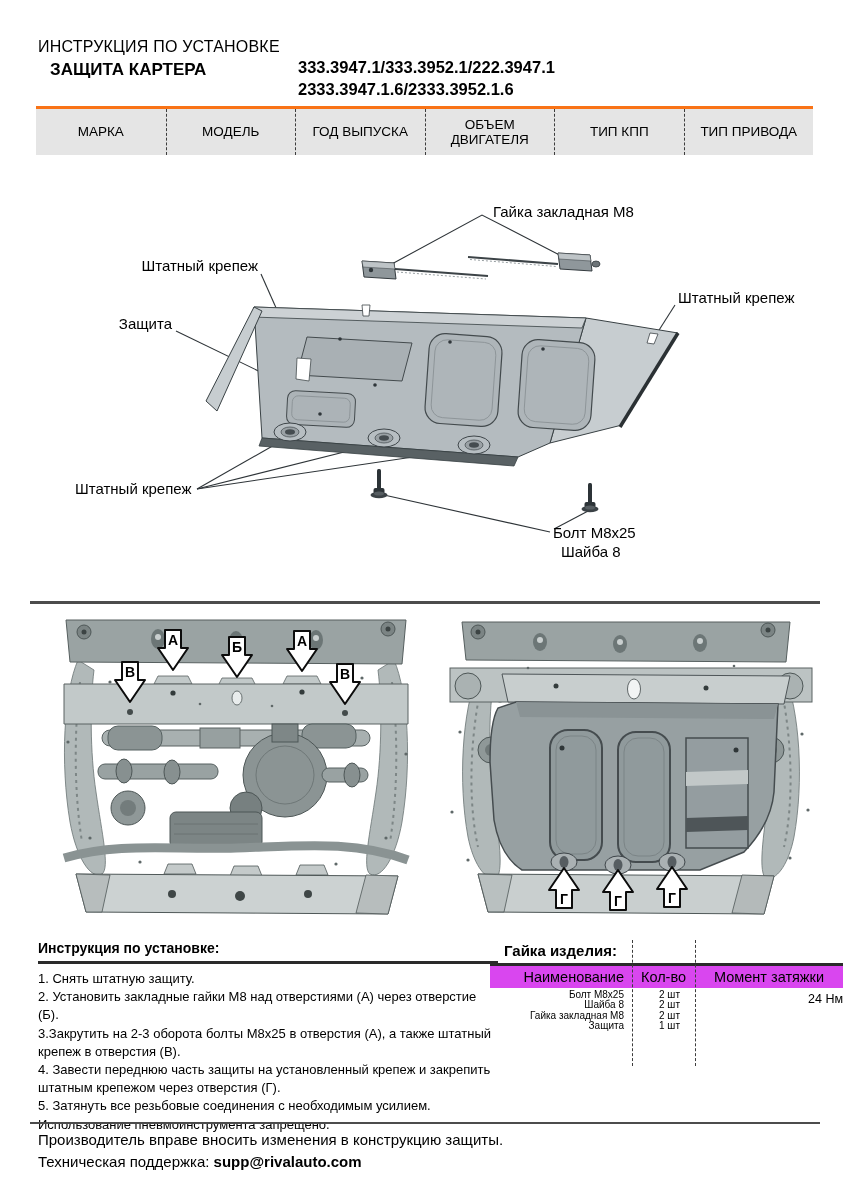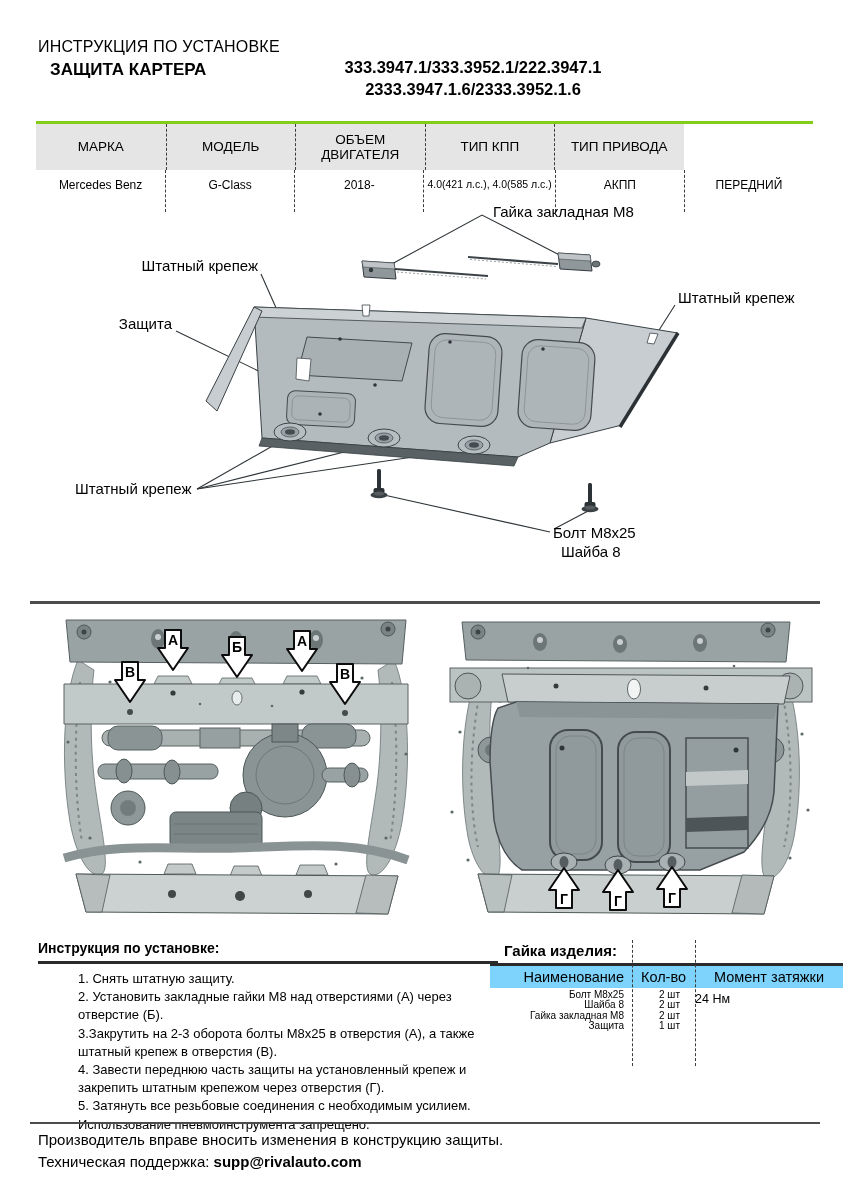--- a/index.html
+++ b/index.html
@@ -2,51 +2,51 @@
 <html><head>
 <meta charset="utf-8">
 <style>
   html,body{margin:0;padding:0;background:#888;}
   .page{position:relative;width:849px;height:1200px;background:#ffffff;margin:0 auto;
         font-family:"Liberation Sans","DejaVu Sans",sans-serif;color:#000;overflow:hidden;padding-left:22px;}
   .abs{position:absolute;}
   
   .hline1{left:38px;top:38px;font-size:16px;letter-spacing:0.2px;}
   .hproduct{left:38px;top:60px;font-size:17px;font-weight:bold;margin-left:12px;}
-  .hcodes{left:314px;top:56px;width:318px;text-align:center;font-size:16.5px;font-weight:bold;line-height:22px;}
-  
-  .spec{left:36px;top:121px;width:777px;border-top:3px solid #84cc16;}
+  .hcodes{left:298px;top:56px;width:318px;font-size:16.5px;font-weight:bold;line-height:22px;}
+  
+  .spec{left:36px;top:106px;width:777px;border-top:3px solid #f97316;}
   .spec-row{display:grid;grid-template-columns:repeat(6,1fr);}
   .spec-cell{display:flex;align-items:center;justify-content:center;text-align:center;
              border-left:1px dashed #3c3c3c;padding:2px 3px;}
   .spec-cell:first-child{border-left:none;}
   .spec-head .spec-cell{background:#e5e5e5;min-height:42px;font-size:13.5px;line-height:15.5px;}
   .spec-body .spec-cell{min-height:32px;font-size:12px;align-items:flex-start;padding-top:8px;}
   .spec-body .spec-cell.small{font-size:10.5px;white-space:nowrap;}
   
   .mid-divider{left:30px;top:601px;width:790px;height:3px;background:#4c4c4c;}
   .foot-divider{left:30px;top:1122px;width:790px;height:2px;background:#4c4c4c;}
   
   .instr{left:38px;top:940px;width:460px;}
   .instr-title{font-size:14px;font-weight:bold;}
   .instr-rule{margin-top:5px;height:3px;background:#2a2a2a;}
-  .instr-steps{margin-top:6px;font-size:13px;line-height:18.2px;margin-left:40px;}
+  .instr-steps{margin-top:6px;font-size:13px;line-height:18.2px;}
   
   .parts{left:490px;top:938px;width:353px;height:130px;}
   .parts-title{position:absolute;left:14px;top:4px;font-size:15px;font-weight:bold;}
   .parts-rule{position:absolute;left:0;top:25px;width:353px;height:3px;background:#2a2a2a;}
-  .parts-head{position:absolute;left:0;top:28px;width:353px;height:22px;background:#7dd3fc;
+  .parts-head{position:absolute;left:0;top:28px;width:353px;height:22px;background:#d946ef;
               display:grid;grid-template-columns:142px 63px 148px;}
   .parts-head div{display:flex;align-items:center;justify-content:center;font-size:14.5px;}
   .parts-head .ph-name{justify-content:flex-end;padding-right:8px;}
   .parts-rows{position:absolute;left:0;top:52px;width:353px;}
   .parts-row{display:grid;grid-template-columns:142px 63px 148px;font-size:10px;line-height:10.4px;}
   .parts-row .pname{text-align:right;padding-right:8px;}
   .parts-row .pqty{text-align:center;margin-left:12px;}
-  .parts-torque{position:absolute;left:205px;top:54px;width:148px;text-align:left;font-size:12.5px;}
+  .parts-torque{position:absolute;left:205px;top:54px;width:148px;text-align:right;font-size:12.5px;}
   .pdash{position:absolute;top:2px;height:126px;border-left:1px dashed #3c3c3c;}
   .pdash1{left:142px;}
   .pdash2{left:205px;}
   
   .fline1{left:38px;top:1131px;font-size:15px;}
   .fline2{left:38px;top:1153px;font-size:15px;text-align:right;}
   .fline2 b{font-weight:bold;}
   
   svg text{font-family:"Liberation Sans","DejaVu Sans",sans-serif;}
   .dlabel{font-size:15px;fill:#000;}
@@ -61,31 +61,24 @@
   <div class="abs hproduct">ЗАЩИТА КАРТЕРА</div>
   <div class="abs hcodes">
     <div>333.3947.1/333.3952.1/222.3947.1</div>
     <div>2333.3947.1.6/2333.3952.1.6</div>
   </div>
 
   <div class="abs spec">
     <div class="spec-row spec-head">
       <div class="spec-cell">МАРКА</div>
       <div class="spec-cell">МОДЕЛЬ</div>
+      <div class="spec-cell">ГОД ВЫПУСКА</div>
       <div class="spec-cell">ОБЪЕМ ДВИГАТЕЛЯ</div>
       <div class="spec-cell">ТИП КПП</div>
       <div class="spec-cell">ТИП ПРИВОДА</div>
-    </div>
-    <div class="spec-row spec-body">
-      <div class="spec-cell">Mercedes Benz</div>
-      <div class="spec-cell">G-Class</div>
-      <div class="spec-cell">2018-</div>
-      <div class="spec-cell small">4.0(421 л.с.), 4.0(585 л.с.)</div>
-      <div class="spec-cell">АКПП</div>
-      <div class="spec-cell">ПЕРЕДНИЙ</div>
     </div>
   </div>
 
   <svg class="abs" style="left:30px;top:195px;" width="790" height="400" viewBox="0 0 790 400">
 
     <g stroke="#2e3438" stroke-width="1.1" fill="none">
       <polyline points="360,70 452,20 545,68"></polyline>
       <line x1="231" y1="79" x2="251" y2="124"></line>
       <line x1="146" y1="136" x2="243" y2="183"></line>
       <line x1="645" y1="110" x2="624" y2="143"></line>

